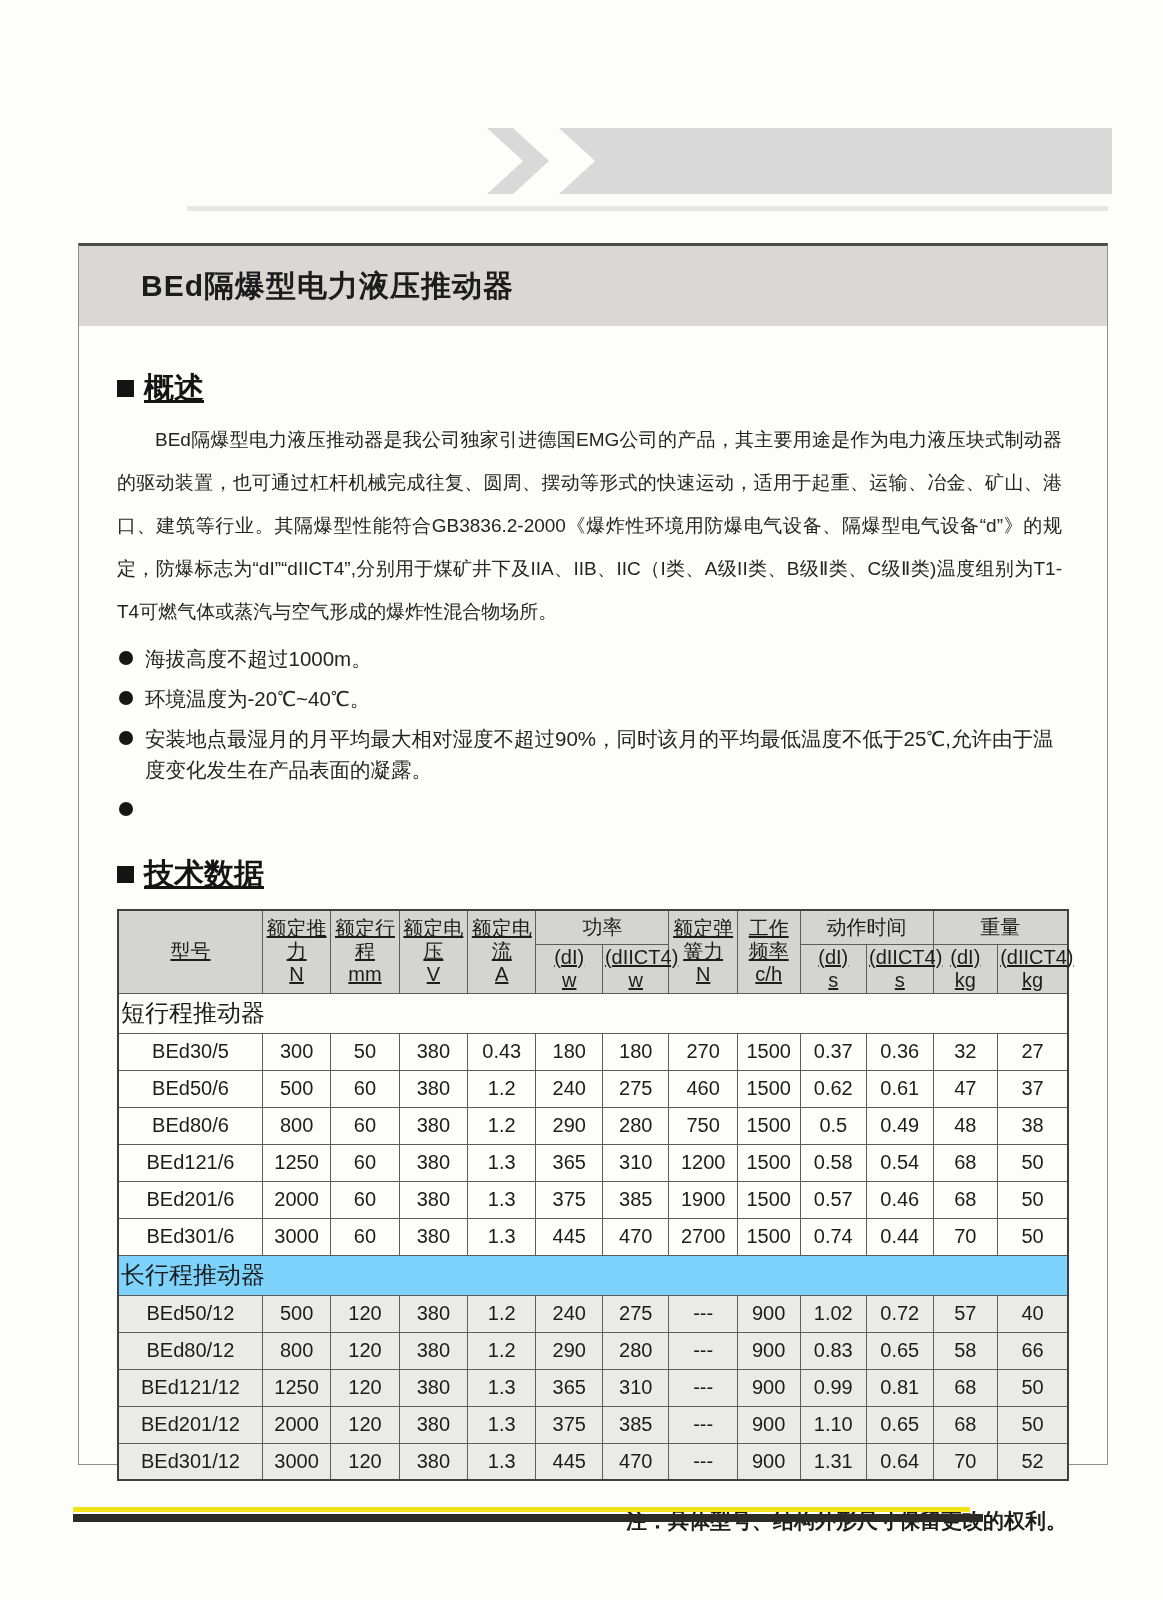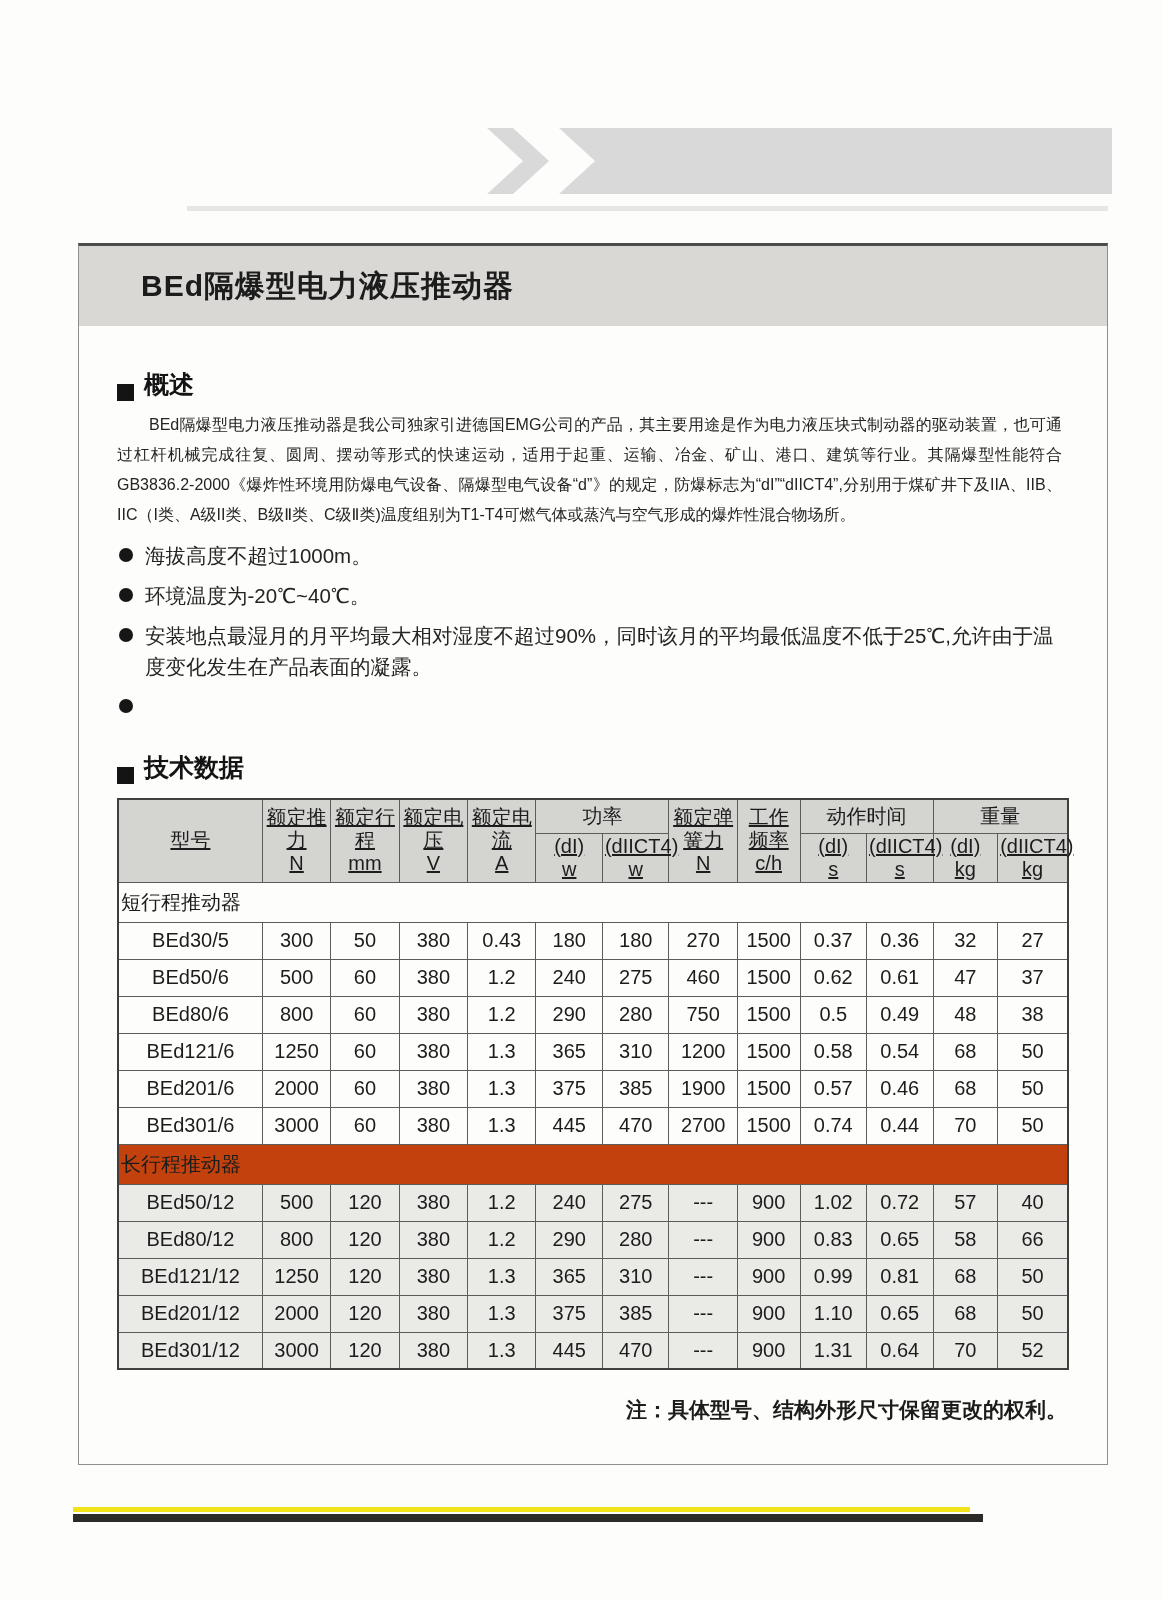--- a/index.html
+++ b/index.html
@@ -36,27 +36,27 @@
     background:#fdfdfb;border:1px solid #8f8f8d;border-top:3px solid #4c4c4a;
     box-sizing:border-box;
   }
   .title-band{
     height:80px;background:#d9d8d5;display:flex;align-items:center;
   }
   .title-band .title{
     padding-left:62px;font-size:30px;font-weight:bold;color:#1c1c1c;letter-spacing:1px;
   }
   .panel-body{padding:0 38px;}
-  .sec-head{display:flex;align-items:flex-end;font-size:25px;font-weight:bold;color:#141414;}
+  .sec-head{display:flex;align-items:center;font-size:30px;font-weight:bold;color:#141414;text-decoration:underline;}
   .sec-head .sq{width:17px;height:17px;background:#141414;margin-right:10px;flex:0 0 auto;}
   .sec-head.first{margin-top:42px;}
   .sec-head.second{margin-top:20px;}
   .sec-head.third{margin-top:38px;}
   .para{
-    margin:9px 7px 0 0;font-size:16px;line-height:30px;text-indent:2em;
+    margin:9px 7px 0 0;font-size:19px;line-height:43px;text-indent:2em;
     color:#242424;text-align:justify;
   }
   .cond-list{list-style:none;margin:10px 0 0 0;padding:0;}
   .cond-list li{
     display:flex;align-items:flex-start;margin:0 0 9px 0;
     font-size:20.5px;line-height:31px;color:#242424;
   }
   .cond-list .dot{
     width:14px;height:14px;border-radius:50%;background:#161616;
     margin:8px 12px 0 2px;flex:0 0 auto;
@@ -69,25 +69,25 @@
     table-layout:fixed;
   }
   table.tech th,table.tech td{
     border:1px solid #5c5c5a;text-align:center;vertical-align:middle;
     padding:1px 2px;font-weight:normal;box-sizing:border-box;
   }
   table.tech thead th{background:#d4d4d1;line-height:23px;}
   table.tech thead .grp{height:34px;}
   table.tech thead .two{height:46px;text-decoration:underline;}
   table.tech td.secrow{
-    text-align:left;height:40px;font-size:20px;
+    text-align:left;height:40px;font-size:24px;
   }
   table.tech tbody tr.data td{height:37px;}
   table.tech tbody tr.shaded td{background:#eaeae7;}
-  table.tech tbody tr.shadedlabel td{background:#c2410c;}
+  table.tech tbody tr.shadedlabel td{background:#7dd3fc;}
   .note{
     margin-top:26px;text-align:right;font-size:21px;font-weight:bold;color:#1c1c1c;
     padding-right:2px;
   }
   
   .bar-yellow{position:absolute;left:73px;top:1507px;width:897px;height:5px;background:#f2e21a;}
   .bar-black{position:absolute;left:73px;top:1514px;width:910px;height:8px;background:#2d2b28;}
 </style>
 </head>
 <body>

